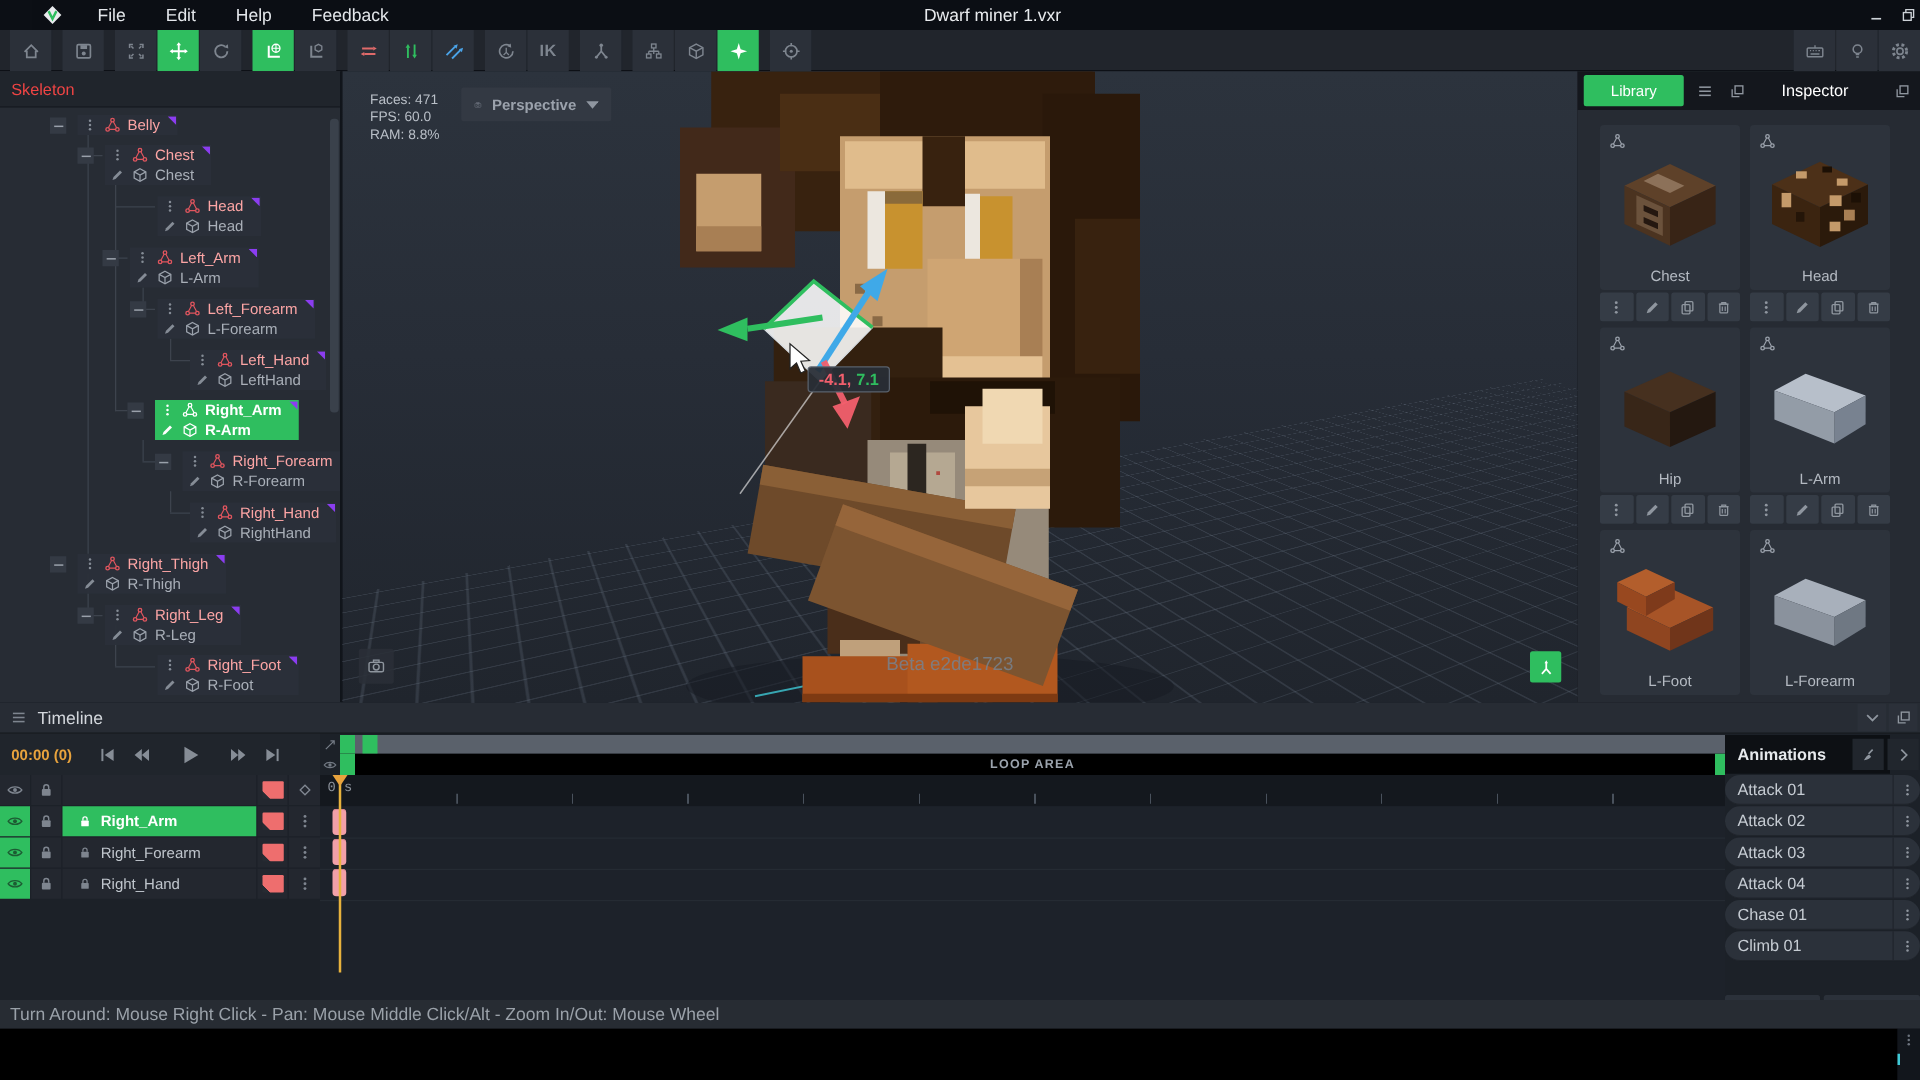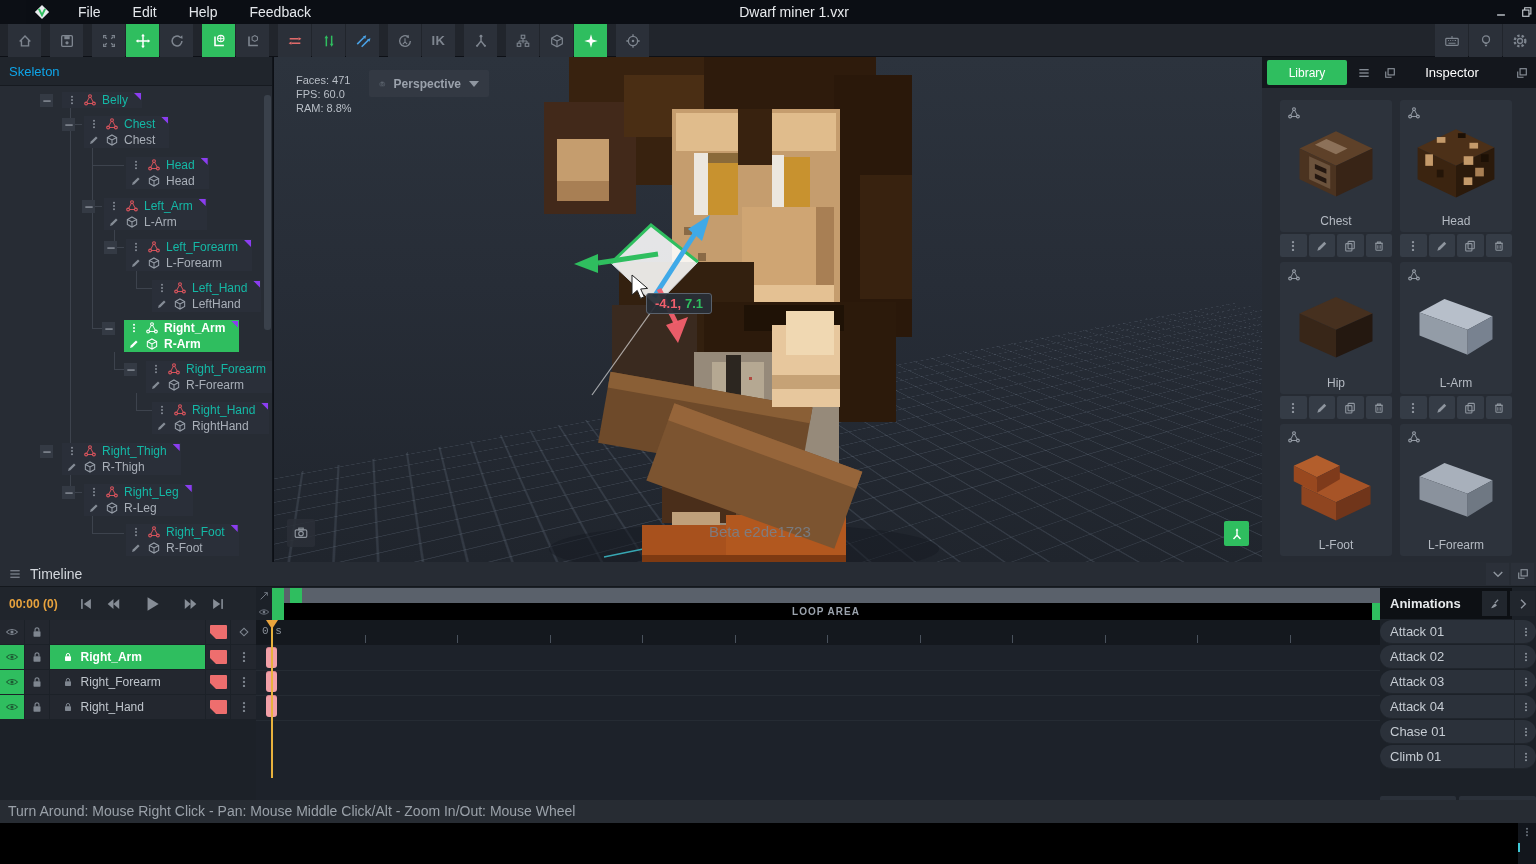--- a/index.html
+++ b/index.html
@@ -19,29 +19,29 @@
   .toolbar{position:absolute;left:0;top:24px;width:1536px;height:33px;background:#21252c;display:flex;align-items:stretch;border-bottom:1px solid #0d1016;}
   .tb{width:33px;height:33px;display:flex;align-items:center;justify-content:center;color:#7e858f;background:#2b3039;margin-right:1px;}
   .tb.on{background:#2fbe5f;color:#fff;}
   .tgap{width:8px;background:#21252c;}
   .tb.red{color:#e06a6a;} .tb.green{color:#2fbe5f;} .tb.blue{color:#4aa3e8;}
   .ik{font-size:13px;font-weight:bold;letter-spacing:.5px;}
   .tb-right{position:absolute;right:0;top:0;display:flex;height:33px;}
 
   
   .skel{position:absolute;left:0;top:57px;width:273px;height:505px;background:#272c34;border-right:1px solid #10141a;overflow:hidden;}
-  .skel-header{position:absolute;left:0;top:0;width:100%;height:29px;background:#20252c;border-bottom:1px solid #161a20;font-size:13px;color:#0ea5e9;line-height:29px;padding-left:9px;}
+  .skel-header{position:absolute;left:0;top:0;width:100%;height:29px;background:#20252c;border-bottom:1px solid #161a20;font-size:13px;color:#ef4444;line-height:29px;padding-left:9px;}
   .skel-scroll{position:absolute;right:1px;top:38px;width:7px;height:235px;background:#3a414b;border-radius:3px;}
   .tline{position:absolute;background:#3d434d;}
   .tnode{position:absolute;display:flex;}
   .colbox{position:absolute;left:-22px;top:2px;width:13px;height:13px;background:#343a44;display:flex;align-items:center;justify-content:center;color:#9aa1ab;}
   .nblock{position:relative;background:rgba(43,48,57,.96);}
   .tnode.sel .nblock{background:#2fbe5f;}
   .nrow{display:flex;align-items:center;height:16px;padding:0 14px 0 4px;gap:5px;}
-  .nlabel{font-size:12px;color:#14b8a6;white-space:nowrap;}
+  .nlabel{font-size:12px;color:#fca5a5;white-space:nowrap;}
   .nlabel.m{color:#a9afb8;}
   .tnode.sel .nlabel{color:#fff;font-weight:bold;}
   .ic-kebab{color:#858c96;} .ic-joint{color:#e0555e;} .ic-pencil{color:#858c96;} .ic-cube{color:#9aa1ab;}
   .tnode.sel .ic-joint,.tnode.sel .ic-cube,.tnode.sel .ic-kebab,.tnode.sel .ic-pencil{color:#fff;}
   .pmark{position:absolute;right:1px;top:1px;width:7px;height:7px;background:#8b3df0;clip-path:polygon(0 0,100% 0,100% 100%);}
 
   
   .viewport{position:absolute;left:274px;top:57px;width:988px;height:505px;overflow:hidden;background:linear-gradient(180deg,#2c333d 0%,#272d37 45%,#20252d 100%);}
   .grid-floor{position:absolute;left:-55%;top:10%;width:230%;height:190%;
     background:repeating-linear-gradient(0deg,rgba(138,152,172,.17) 0 1.5px,transparent 1.5px 34px),

